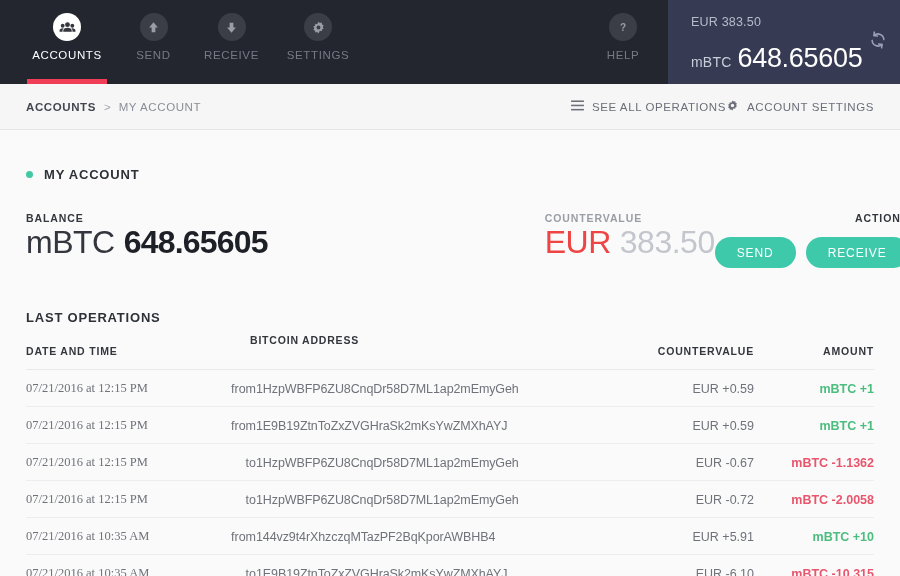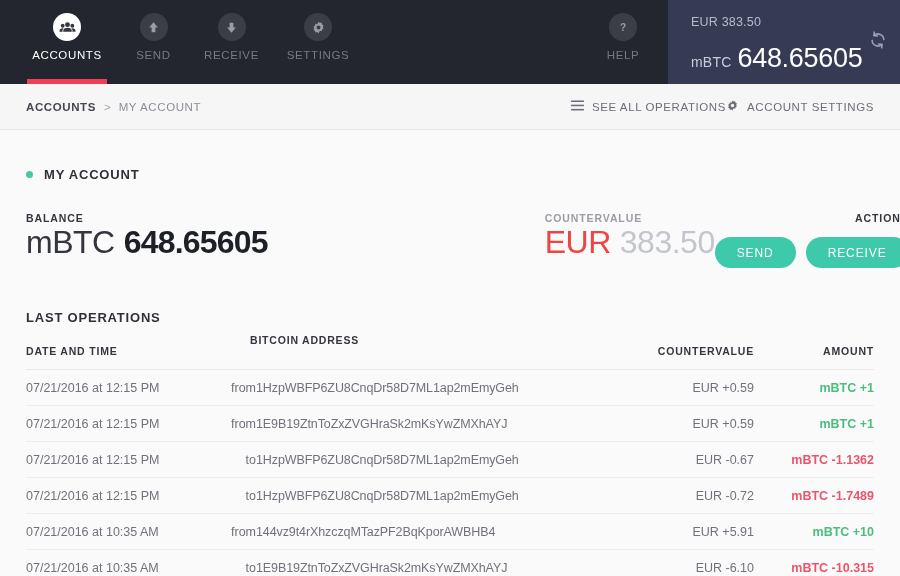--- a/index.html
+++ b/index.html
@@ -202,21 +202,21 @@
     text-align: left; padding-bottom: 12px;
     border-bottom: 1px solid #e9e9eb;
   }
   table.ops th.r { text-align: right; }
   table.ops td {
     font-size: 12.5px; color: #6f727a;
     padding: 11px 0 10px 0;
     border-bottom: 1px solid #ededef;
     vertical-align: middle;
   }
-  td.c-date { width: 200px; white-space: nowrap; }
+  td.c-date { width: 200px; white-space: nowrap; font-family: Liberation Serif, serif; }
   td.c-dir {
     width: 30px; text-align: right;
     font-size: 11.5px; color: #9b9ea6; padding-right: 7px;
   }
   td.c-addr {
     font-size: 12px; font-weight: normal; color: #3c3f47;
     letter-spacing: -0.1px;
   }
   td.c-cv { text-align: right; white-space: nowrap; padding-right: 0; width: 150px; }
   td.c-amt {
@@ -404,21 +404,21 @@
           <td class="c-dir">to</td>
           <td class="c-addr">1HzpWBFP6ZU8CnqDr58D7ML1ap2mEmyGeh</td>
           <td class="c-cv">EUR -0.67</td>
           <td class="c-amt neg">mBTC -1.1362</td>
         </tr>
         <tr class="op-row">
           <td class="c-date">07/21/2016 at 12:15 PM</td>
           <td class="c-dir">to</td>
           <td class="c-addr">1HzpWBFP6ZU8CnqDr58D7ML1ap2mEmyGeh</td>
           <td class="c-cv">EUR -0.72</td>
-          <td class="c-amt neg">mBTC -1.7489</td>
+          <td class="c-amt neg">mBTC -2.0058</td>
         </tr>
         <tr class="op-row">
           <td class="c-date">07/21/2016 at 10:35 AM</td>
           <td class="c-dir">from</td>
           <td class="c-addr">144vz9t4rXhzczqMTazPF2BqKporAWBHB4</td>
           <td class="c-cv">EUR +5.91</td>
           <td class="c-amt pos">mBTC +10</td>
         </tr>
         <tr class="op-row">
           <td class="c-date">07/21/2016 at 10:35 AM</td>

